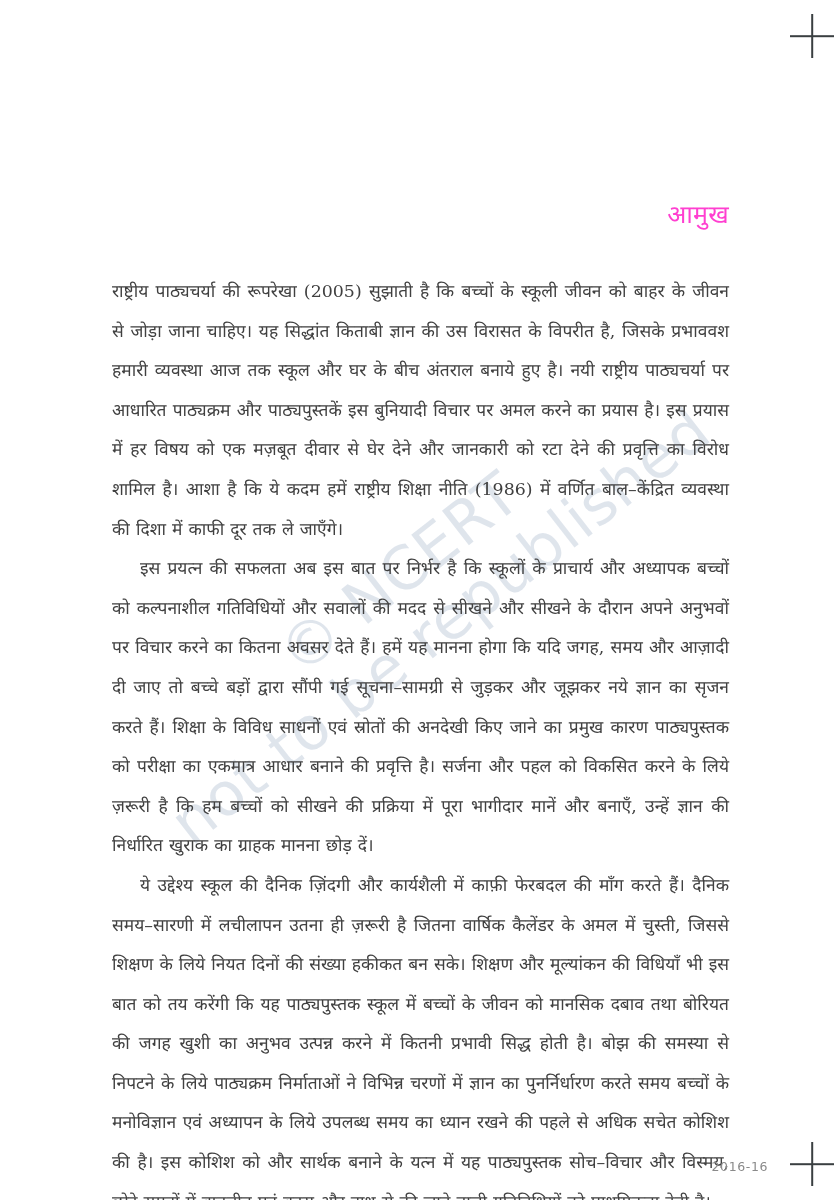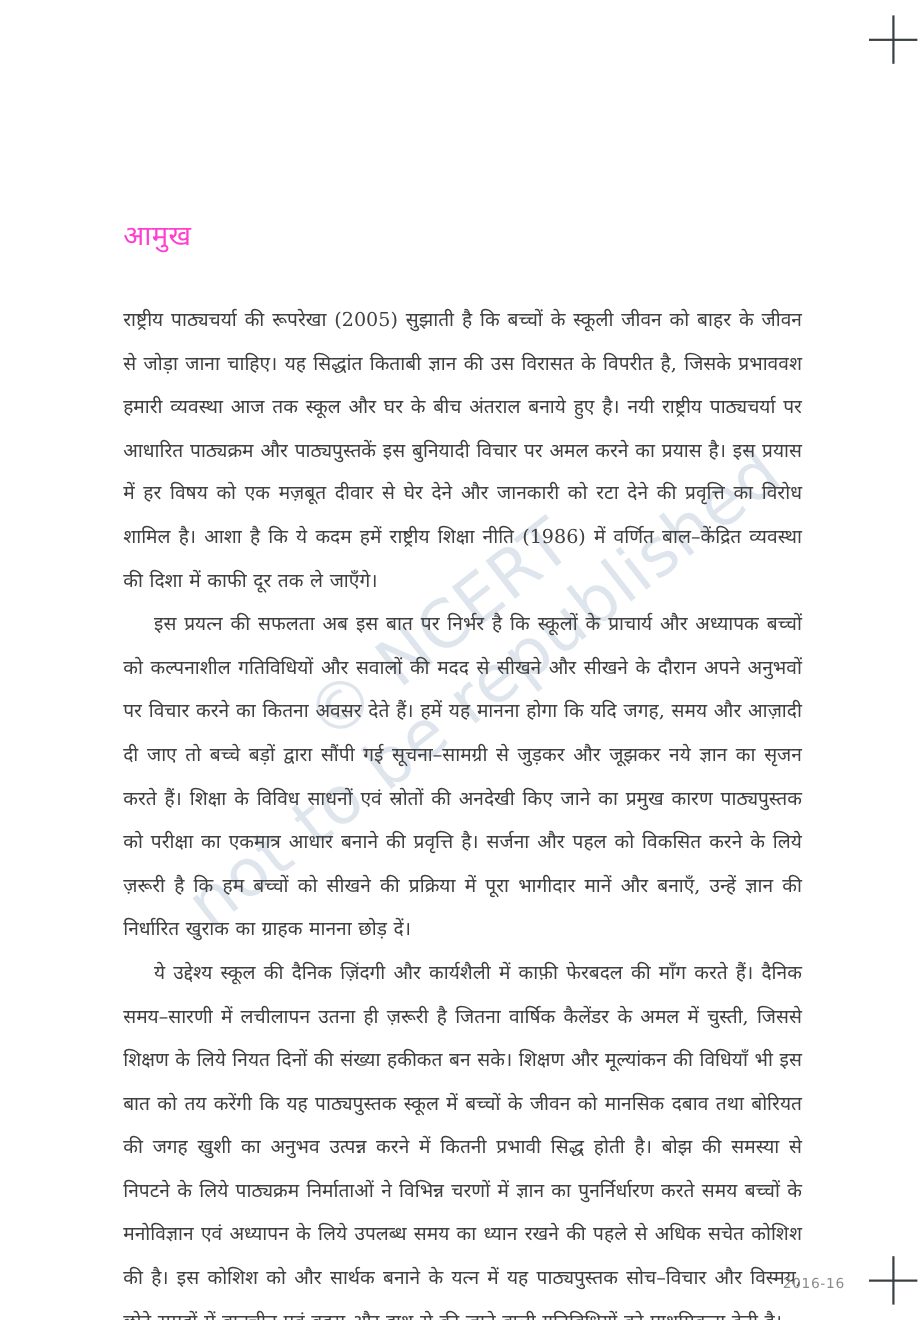--- a/index.html
+++ b/index.html
@@ -76,21 +76,21 @@
     left: 112px;
     top: 196px;
     width: 617px;
     z-index: 2;
   }
 
   .doc-title {
     font-family: "DejaVu Sans", "Liberation Sans", sans-serif;
     font-size: 25px;
     font-weight: 400;
-    text-align: left;
+    text-align: right;
     color: #ff3fd0;
     margin: 0 0 42px 0;
     letter-spacing: 0.3px;
   }
 
   p.body-para {
     margin: 0;
     font-size: 17.4px;
     line-height: 39.6px;
     text-align: justify;

